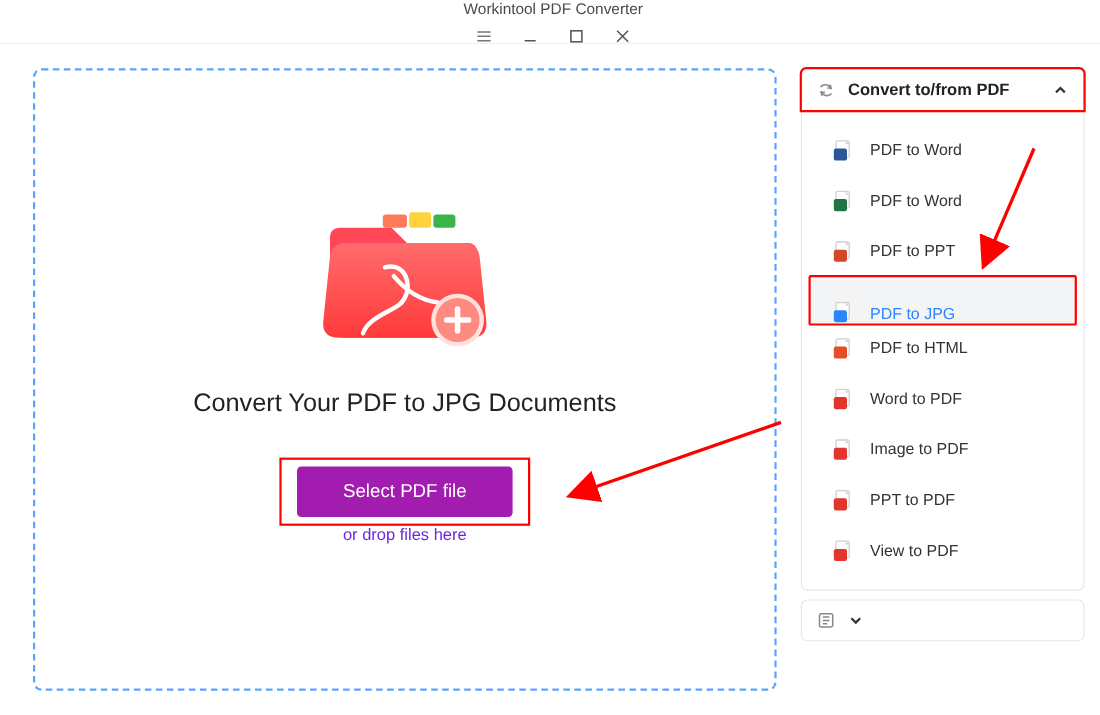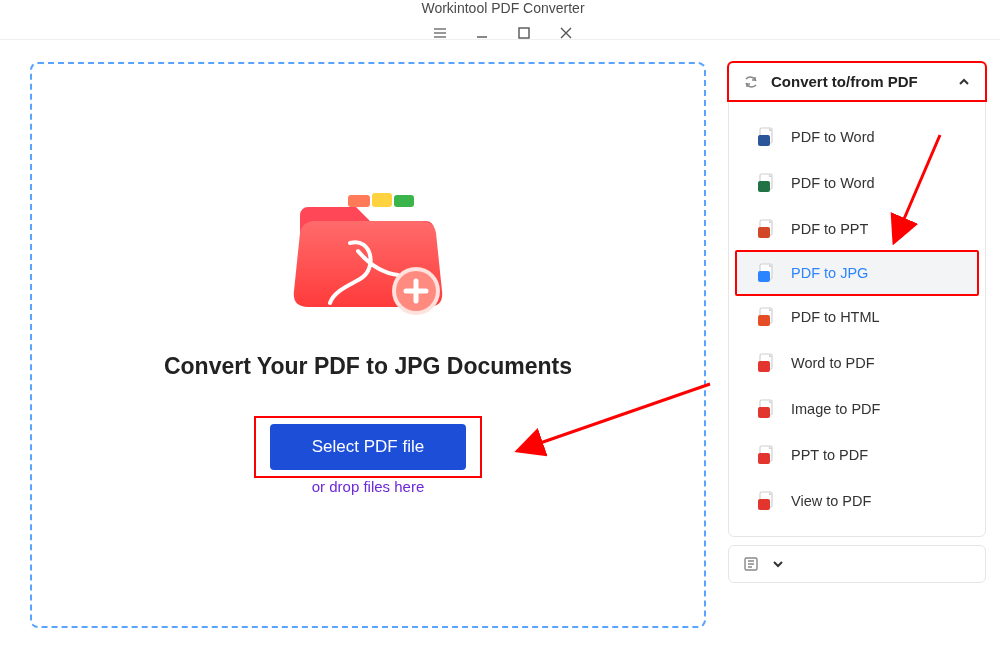--- a/index.html
+++ b/index.html
@@ -51,31 +51,31 @@
   display: flex;
   flex-direction: column;
   align-items: center;
   justify-content: center;
   position: relative;
 }
 .folder-icon { margin-top: -10px; }
 .headline {
   margin-top: 28px;
   font-size: 23px;
-  font-weight: 700;
+  font-weight: 400;
   color: #222;
 }
 .select-wrap {
   margin-top: 36px;
   border: 2px solid #ff0000;
   padding: 6px 14px;
   display: flex; align-items: center; justify-content: center;
 }
 .select-btn {
-  background: #1d4ed8;
+  background: #a21caf;
   color: #fff;
   border: none;
   font-size: 17px;
   padding: 13px 42px;
   border-radius: 4px;
   cursor: pointer;
 }
 .drop-hint {
   color: #6d28d9;
   font-size: 15px;
@@ -113,20 +113,21 @@
   padding: 0 14px 0 28px;
   cursor: pointer;
   font-size: 14.5px;
   color: #333;
   position: relative;
 }
 .menu-item .mi-icon { width: 20px; margin-right: 14px; display:flex;}
 .menu-item.active {
   background: #f3f4f5;
   color: #2c84ff;
+  align-items: flex-end;
 }
 .menu-item.active-border {
   border: 2px solid #ff0000;
   margin: -2px 6px -2px 6px;
   padding-left: 20px;
   border-radius: 2px;
 }
 .chev { width: 14px; }
 
 

